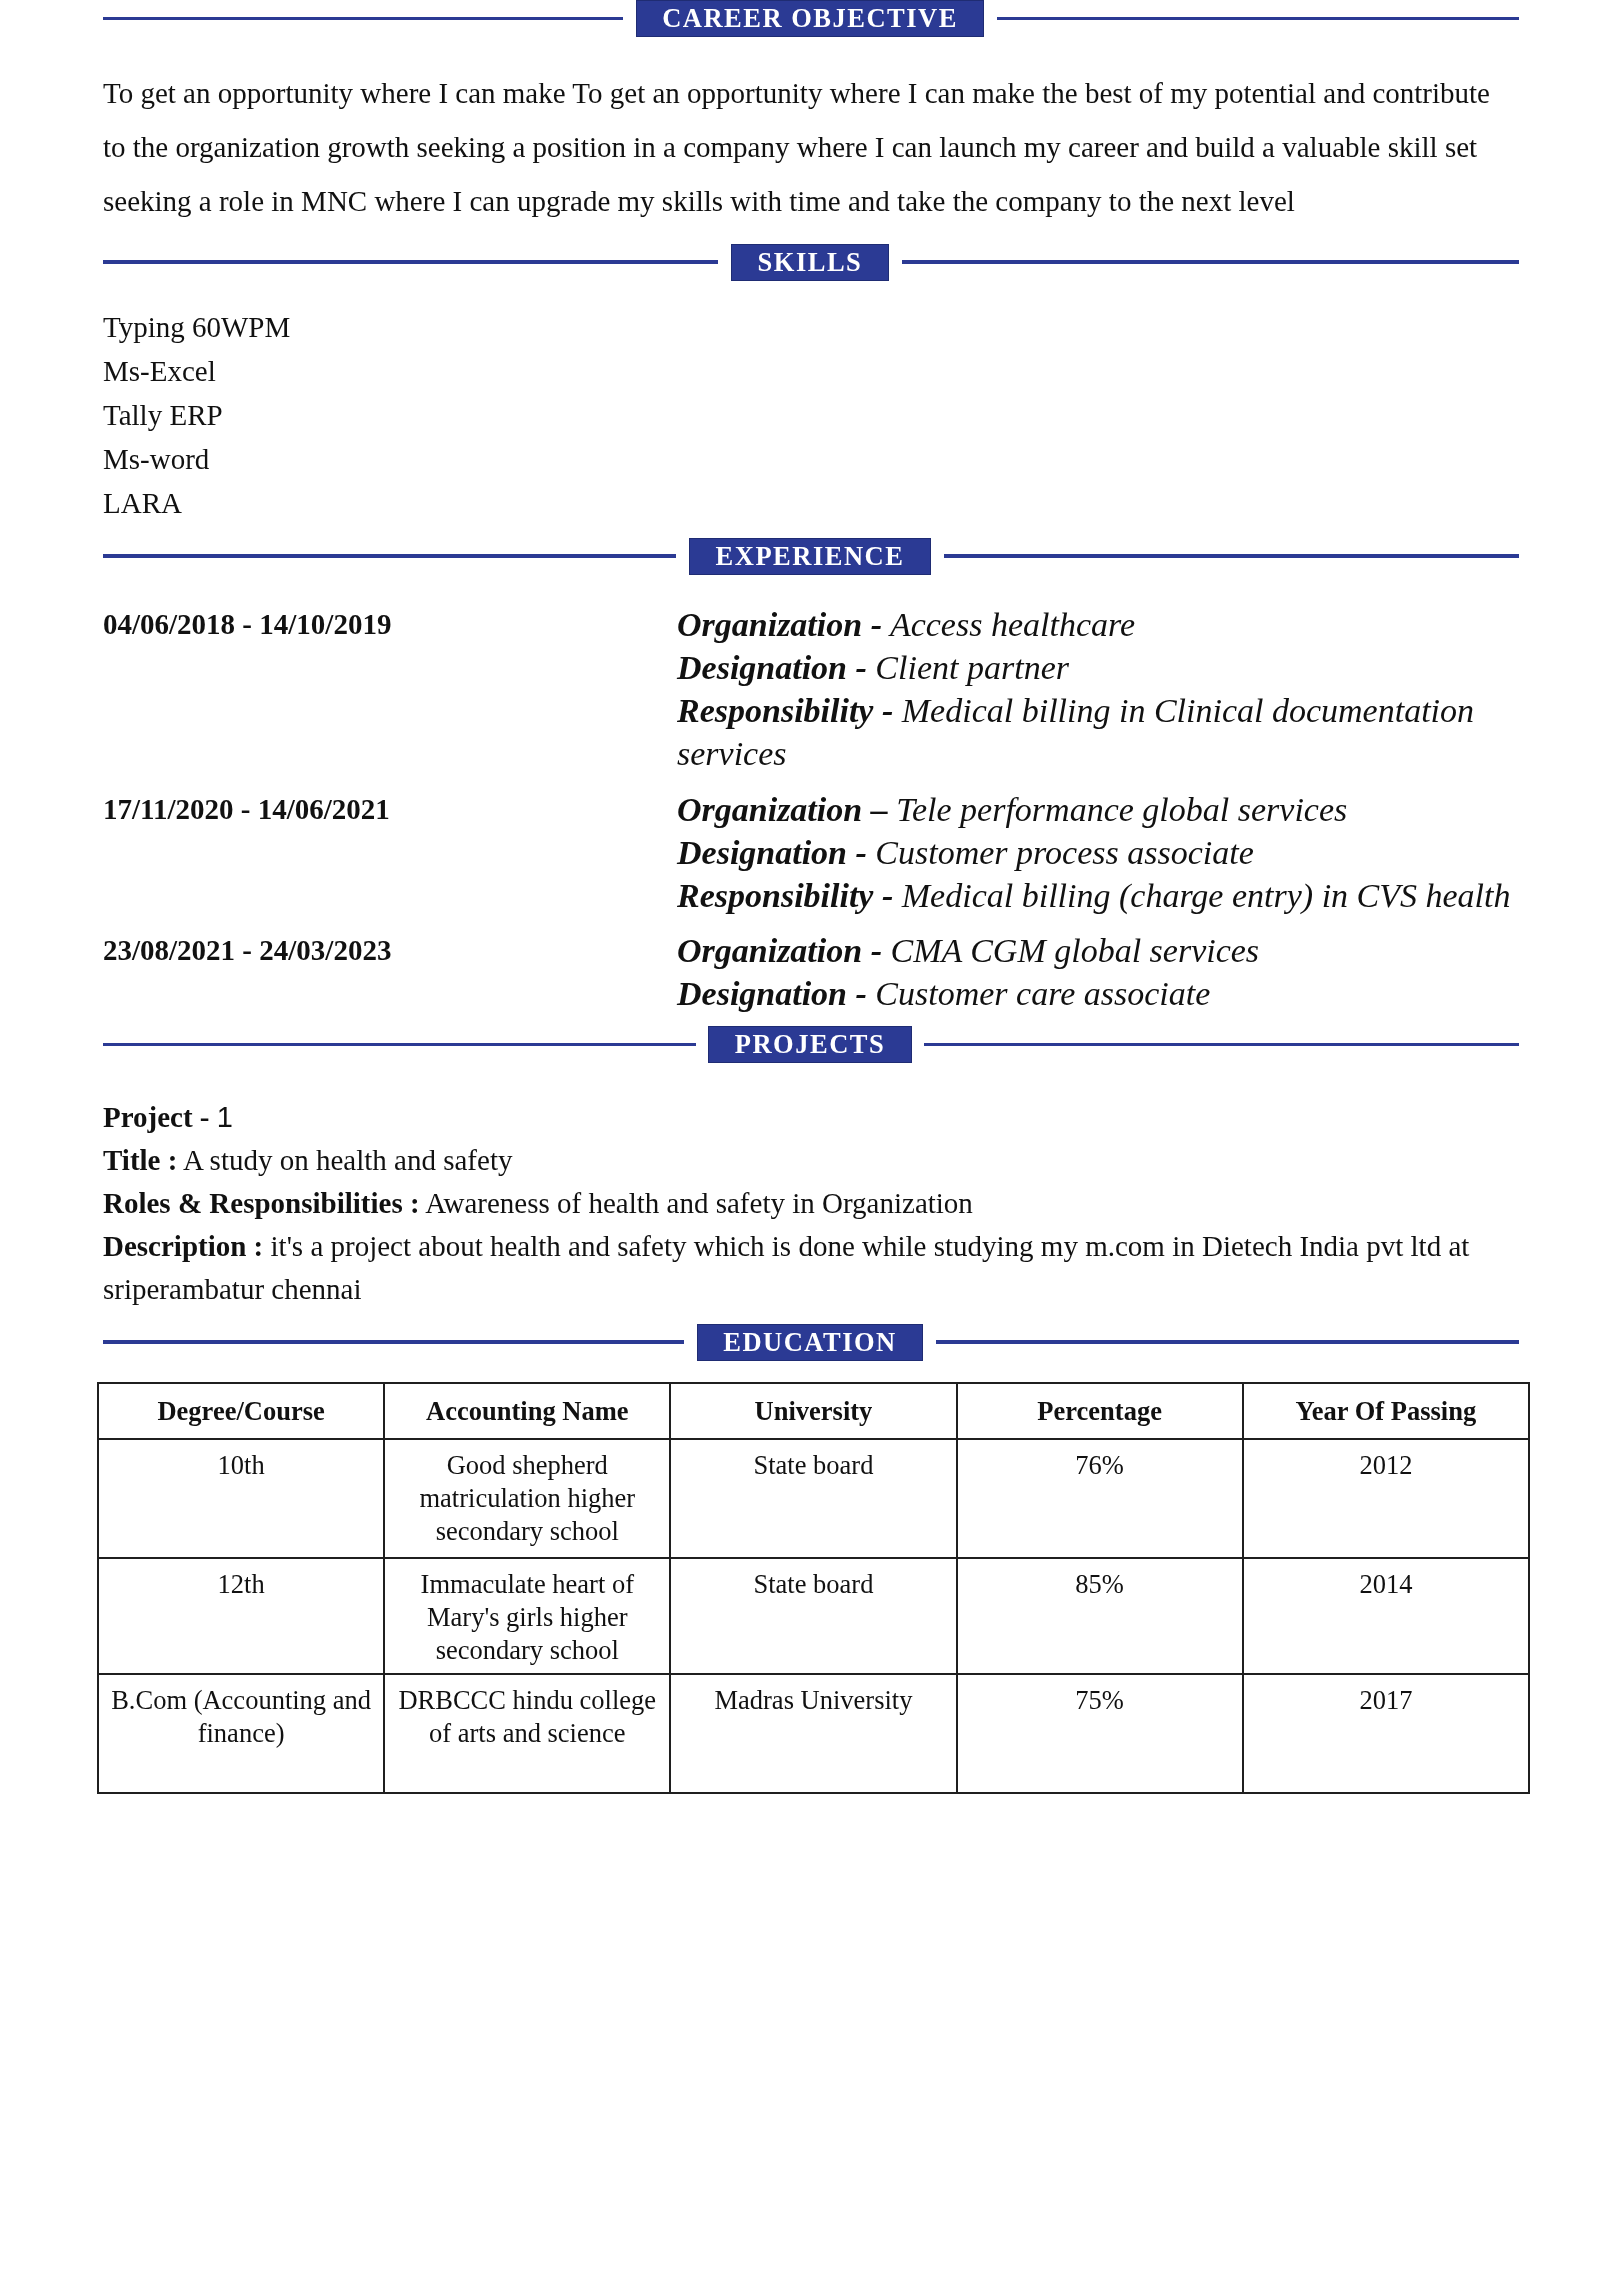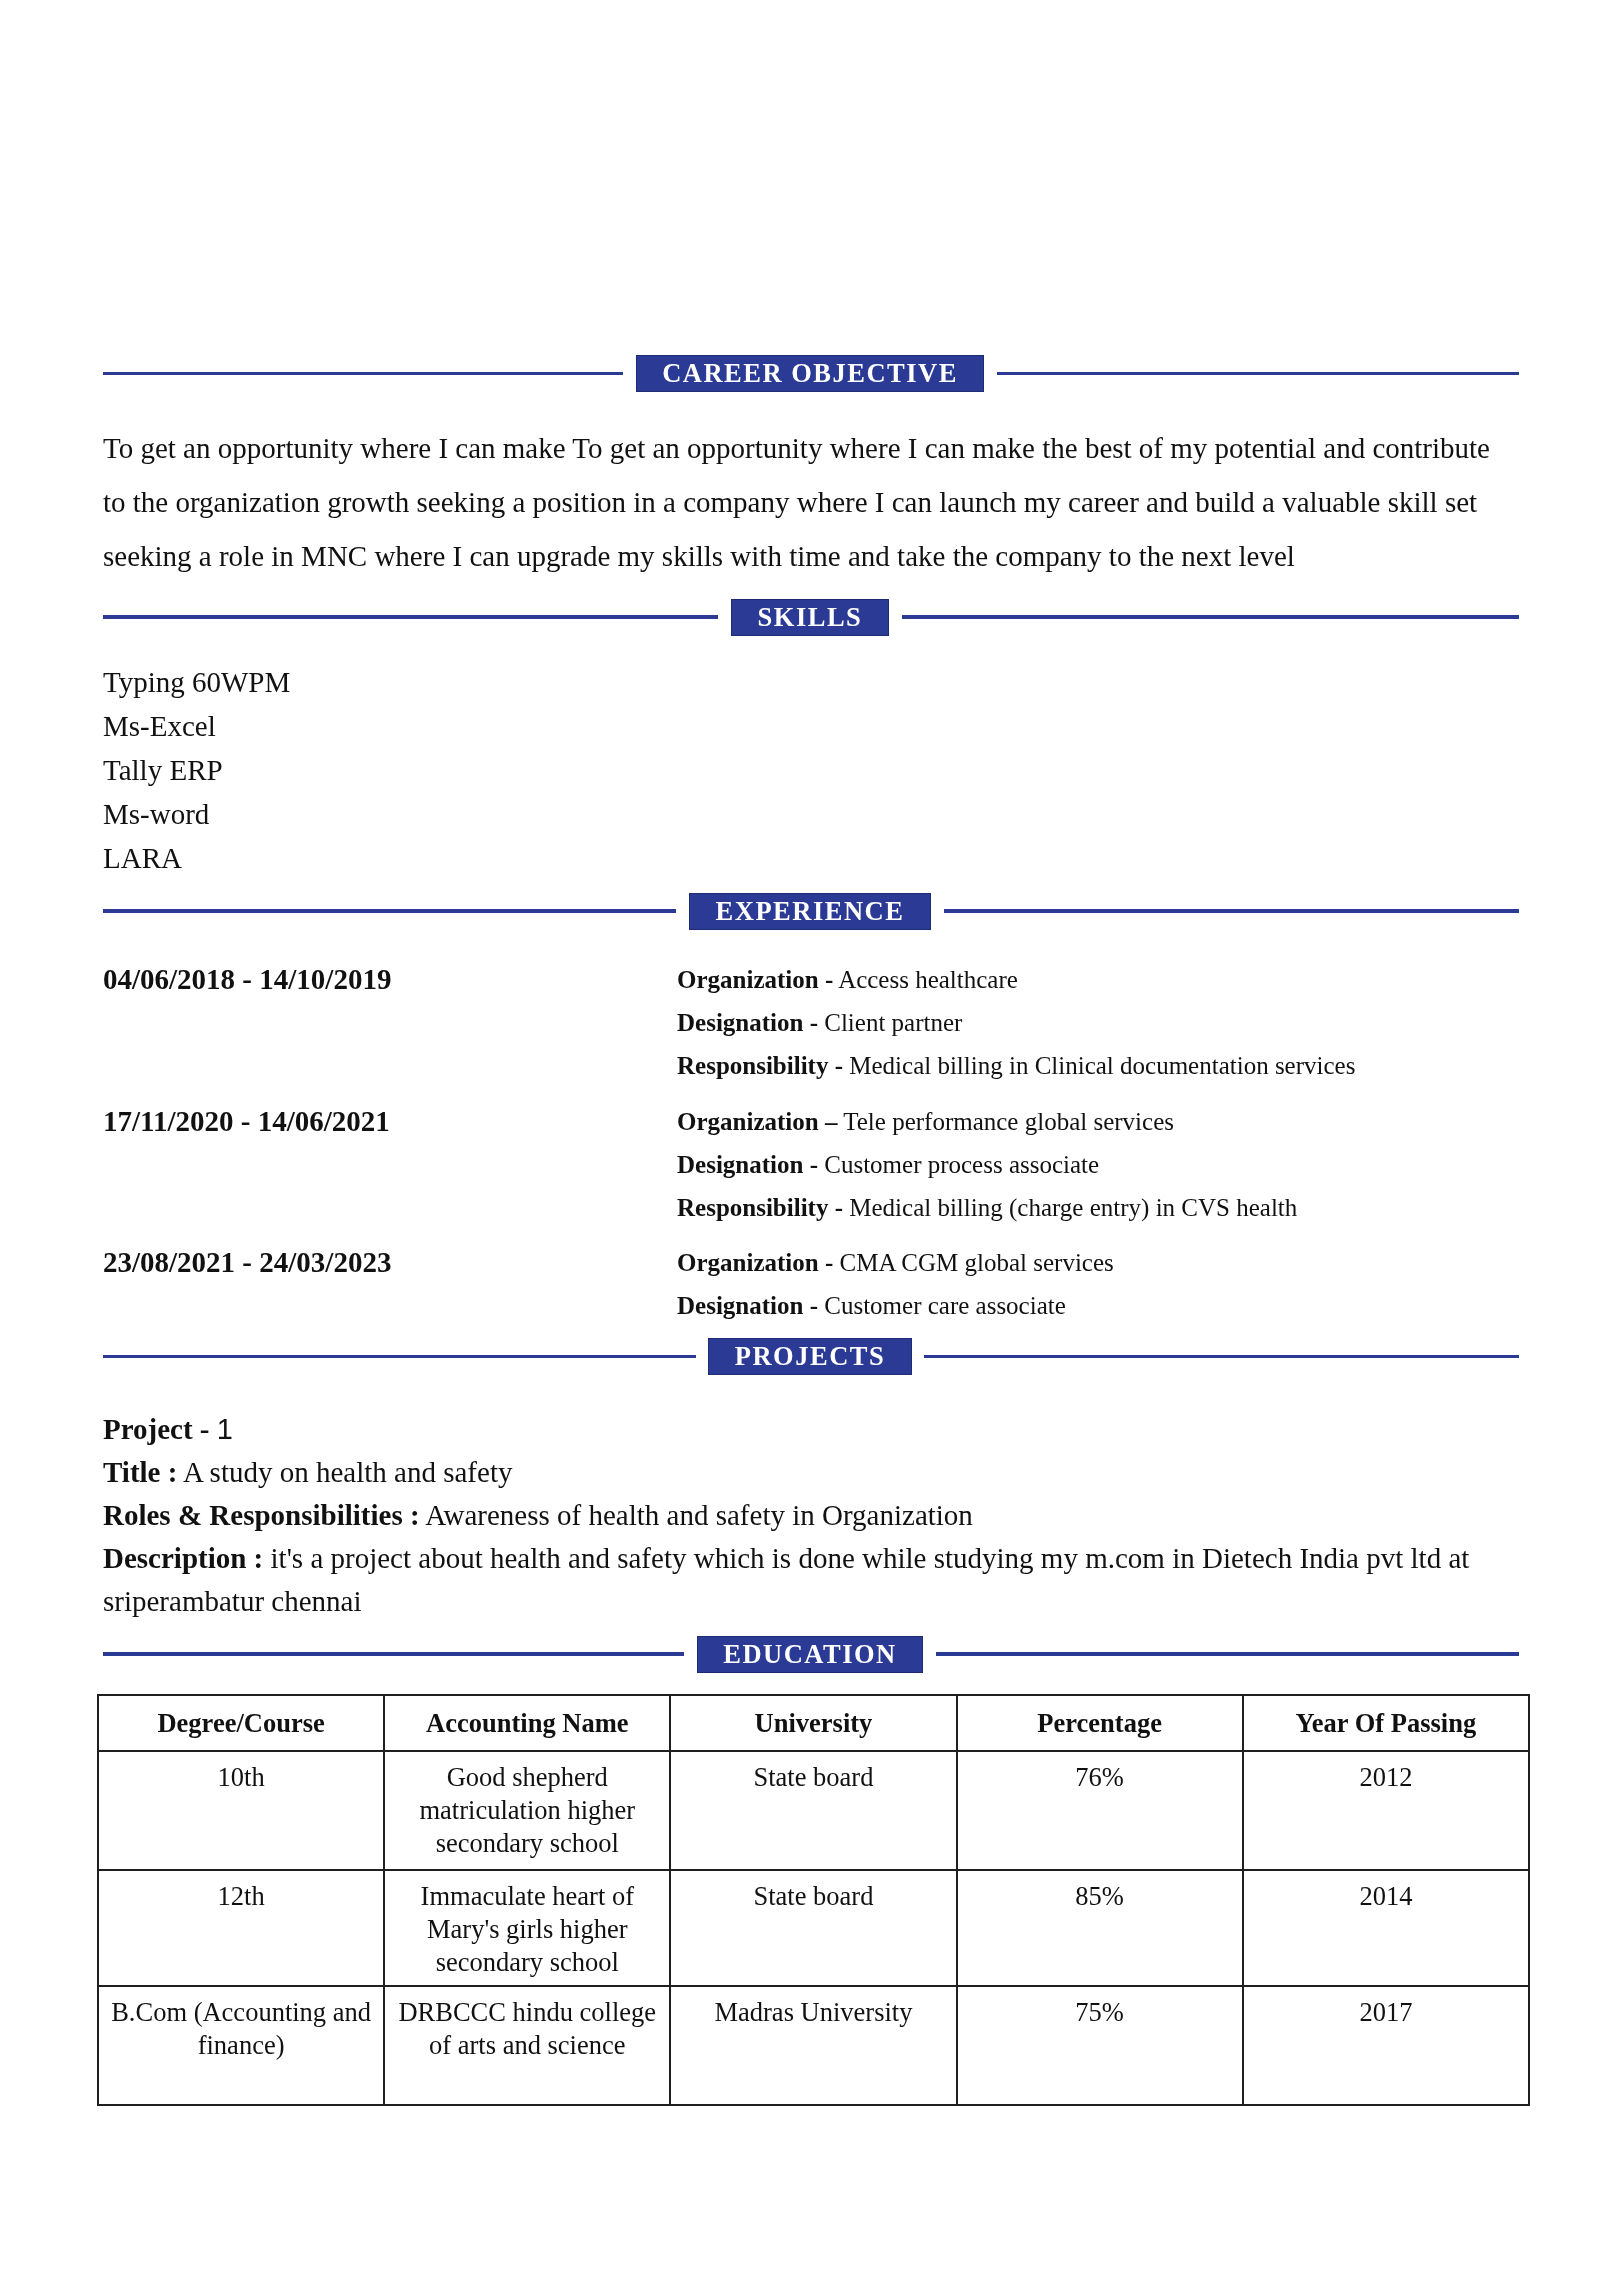--- a/index.html
+++ b/index.html
@@ -3,21 +3,20 @@
 <meta charset="utf-8">
 <style>
   html, body { margin: 0; padding: 0; background: #ffffff; }
   .page {
     position: relative;
     width: 1620px;
     height: 2229px;
     background: #ffffff;
     font-family: "Liberation Serif", serif;
     color: #111111;
-    padding-top: 355px;
     box-sizing: border-box;
     overflow: hidden;
   }
 
   
   .band {
     position: relative;
     height: 37px;
     display: flex;
     align-items: center;
@@ -70,21 +69,21 @@
   .exp-entry  { display: flex; margin-bottom: 12.7px; }
   .exp-entry:last-child { margin-bottom: 0; }
   .exp-period {
     flex: none;
     width: 574px;
     font-weight: bold;
     font-size: 29px;
     line-height: 43px;
   }
   .exp-details { flex: 1; }
-  .exp-line { font-size: 25px; line-height: 43px; }
+  .exp-line { font-size: 34px; line-height: 43px; font-style: italic; }
   .lbl { font-weight: bold; }
 
   
   .projects { margin: 33px 103px 0 103px; }
   .proj-line { font-size: 29px; line-height: 43px; }
   .sans { font-family: "Liberation Sans", sans-serif; }
 
   
   .table-wrap { margin: 21.6px 90px 0 97px; }
   table.edu {

